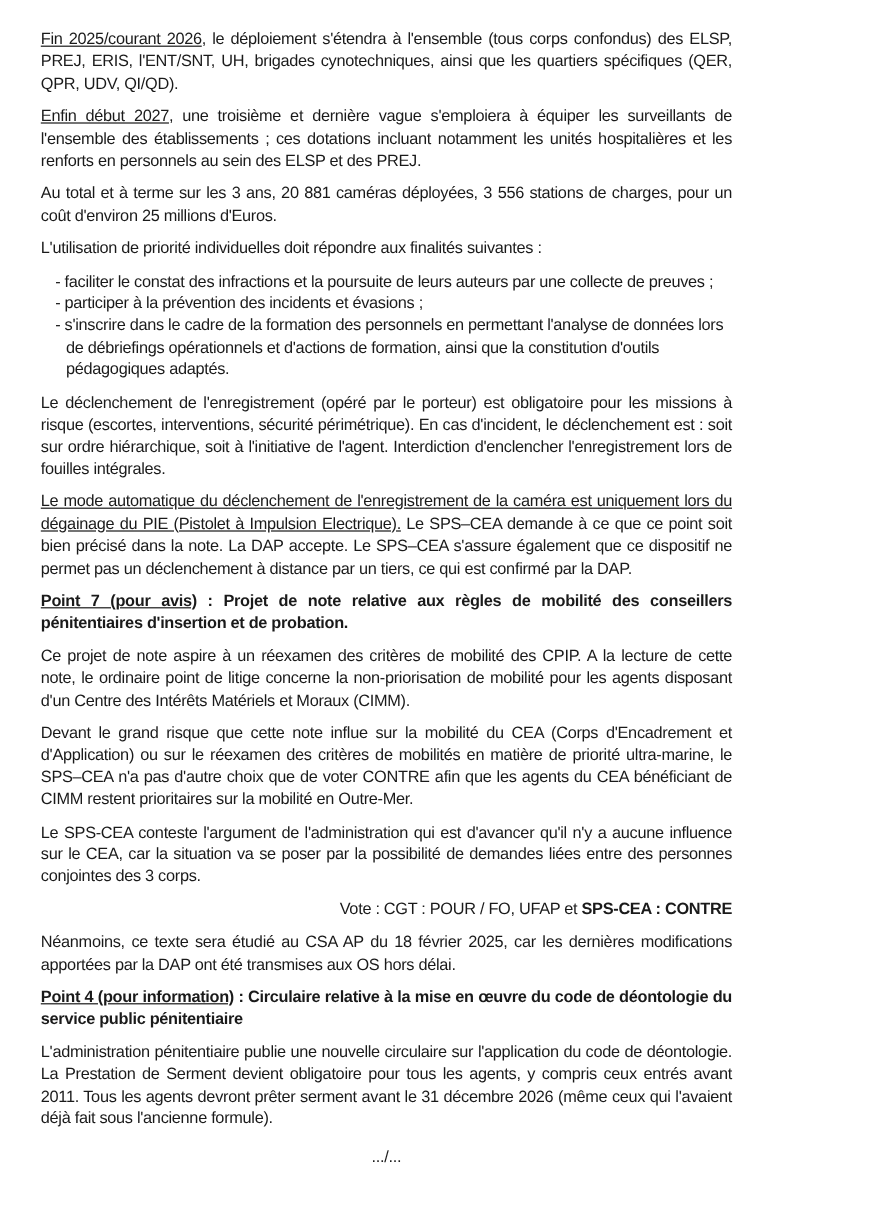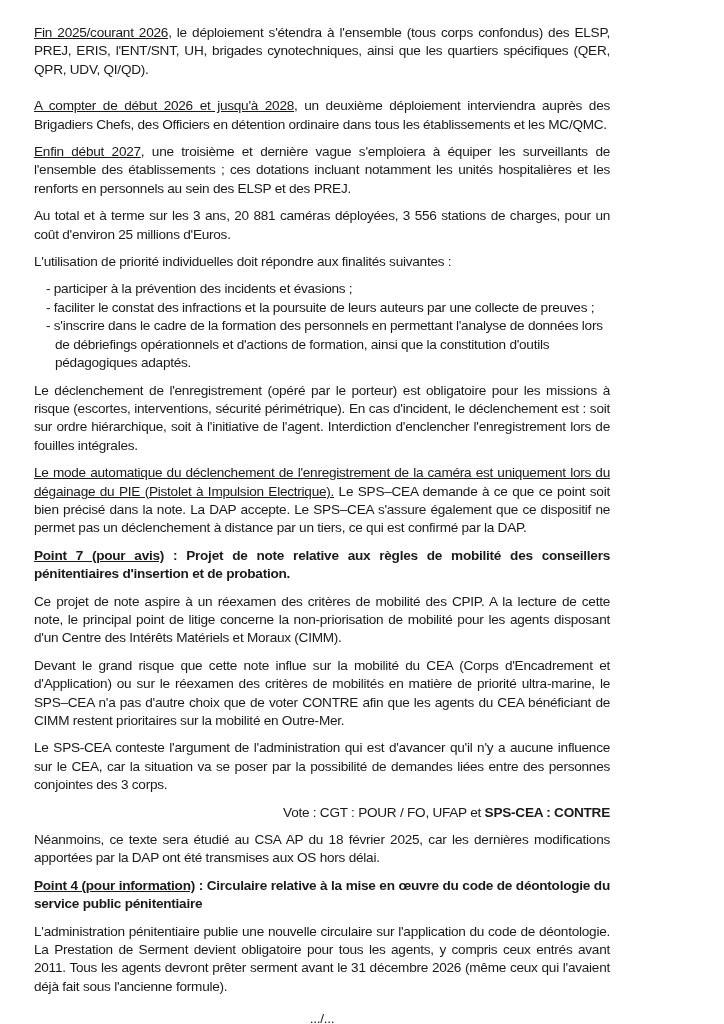--- a/index.html
+++ b/index.html
@@ -25,41 +25,40 @@
   .vote { margin: 0 0 9px 46px; text-align: right; }
   .cont { text-align: center; margin-top: 14px; }
 </style>
 </head>
 <body>
 
 <div class="page">
 
   <p><span class="u">Fin 2025/courant 2026</span><span>, le déploiement s'étendra à l'ensemble (tous corps confondus) des ELSP, PREJ, ERIS, l'ENT/SNT, UH, brigades cynotechniques, ainsi que les quartiers spécifiques (QER, QPR, UDV, QI/QD).</span></p>
 
-  <p class="gap-big"><span class="u">A compter de début 2026 et jusqu'à 2028</span><span>, un deuxième déploiement interviendra auprès des Brigadiers Chefs, des Officiers en détention ordinaire dans tous les établissements et les MC/QMC.</span></p>
 
   <p><span class="u">Enfin début 2027</span><span>, une troisième et dernière vague s'emploiera à équiper les surveillants de l'ensemble des établissements ; ces dotations incluant notamment les unités hospitalières et les renforts en personnels au sein des ELSP et des PREJ.</span></p>
 
   <p>Au total et à terme sur les 3 ans, 20 881 caméras déployées, 3 556 stations de charges, pour un coût d'environ 25 millions d'Euros.</p>
 
   <p>L'utilisation de priorité individuelles doit répondre aux finalités suivantes :</p>
 
   <ul class="list">
+    <li>faciliter le constat des infractions et la poursuite de leurs auteurs par une collecte de preuves ;</li>
     <li>participer à la prévention des incidents et évasions ;</li>
-    <li>faciliter le constat des infractions et la poursuite de leurs auteurs par une collecte de preuves ;</li>
     <li>s'inscrire dans le cadre de la formation des personnels en permettant l'analyse de données lors de débriefings opérationnels et d'actions de formation, ainsi que la constitution d'outils pédagogiques adaptés.</li>
   </ul>
 
   <p>Le déclenchement de l'enregistrement (opéré par le porteur) est obligatoire pour les missions à risque (escortes, interventions, sécurité périmétrique).  En cas d'incident, le déclenchement est : soit sur ordre hiérarchique, soit à l'initiative de l'agent. Interdiction d'enclencher l'enregistrement lors de fouilles intégrales.</p>
 
   <p><span class="u">Le mode automatique du déclenchement de l'enregistrement de la caméra est uniquement lors du dégainage du PIE (Pistolet à Impulsion Electrique).</span><span> Le SPS–CEA demande à ce que ce point soit bien précisé dans la note. La DAP accepte. Le SPS–CEA s'assure également que ce dispositif ne permet pas un déclenchement à distance par un tiers, ce qui est confirmé par la DAP.</span></p>
 
   <p><span class="u b">Point 7 (pour avis)</span><span class="b"> : Projet de note relative aux règles de mobilité des conseillers pénitentiaires d'insertion et de probation.</span></p>
 
-  <p>Ce projet de note aspire à un réexamen des critères de mobilité des CPIP. A la lecture de cette note, le principal point de litige concerne la non-priorisation de mobilité pour les agents disposant d'un Centre des Intérêts Matériels et Moraux (CIMM).</p>
+  <p>Ce projet de note aspire à un réexamen des critères de mobilité des CPIP. A la lecture de cette note, le ordinaire point de litige concerne la non-priorisation de mobilité pour les agents disposant d'un Centre des Intérêts Matériels et Moraux (CIMM).</p>
   <p>Devant le grand risque que cette note influe sur la mobilité du CEA (Corps d'Encadrement et d'Application) ou sur le réexamen des critères de mobilités en matière de priorité ultra-marine, le SPS–CEA n'a pas d'autre choix que de voter CONTRE afin que les agents du CEA bénéficiant de CIMM restent prioritaires sur la mobilité en Outre-Mer.</p>
   <p>Le SPS-CEA conteste l'argument de l'administration qui est d'avancer qu'il n'y a aucune influence sur le CEA, car la situation va se poser par la possibilité de demandes liées entre des personnes conjointes des 3 corps.</p>
 
   <p class="vote"><span>Vote : CGT : POUR / FO, UFAP et </span><span class="b">SPS-CEA : CONTRE</span></p>
 
   <p>Néanmoins, ce texte sera étudié au CSA AP du 18 février 2025, car les dernières modifications apportées par la DAP ont été transmises aux OS hors délai.</p>
 
   <p><span class="u b">Point 4 (pour information)</span><span class="b"> : Circulaire relative à la mise en œuvre du code de déontologie du service public pénitentiaire</span></p>
 
   <p>L'administration pénitentiaire publie une nouvelle circulaire sur l'application du code de déontologie. La Prestation de Serment devient obligatoire pour tous les agents, y compris ceux entrés avant 2011. Tous les agents devront prêter serment avant le 31 décembre 2026 (même ceux qui l'avaient déjà fait sous l'ancienne formule).</p>

